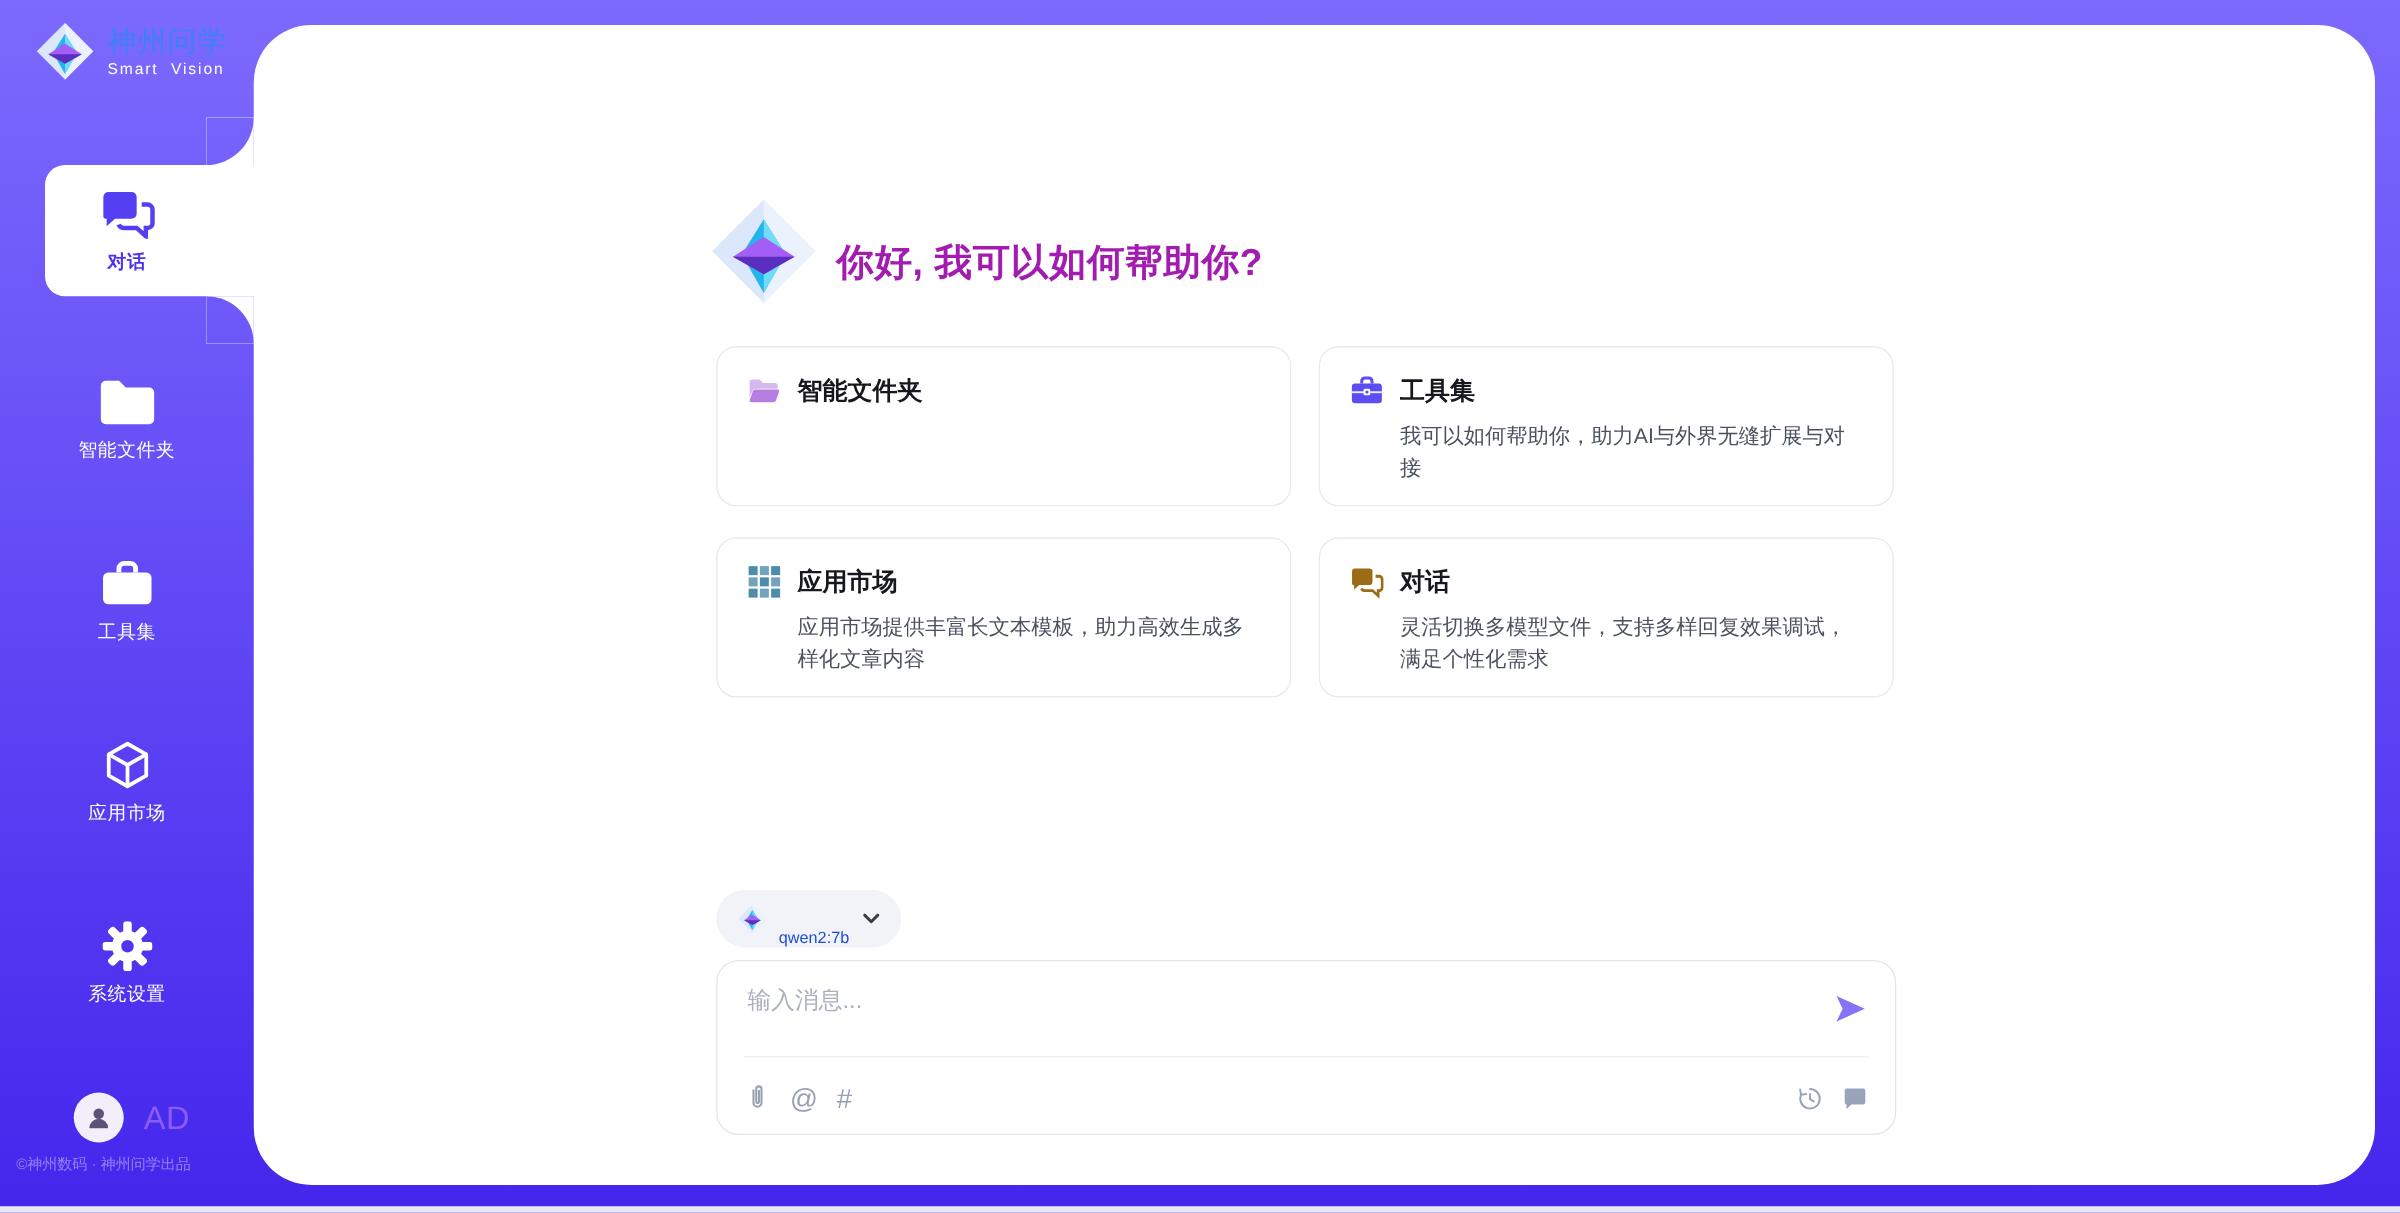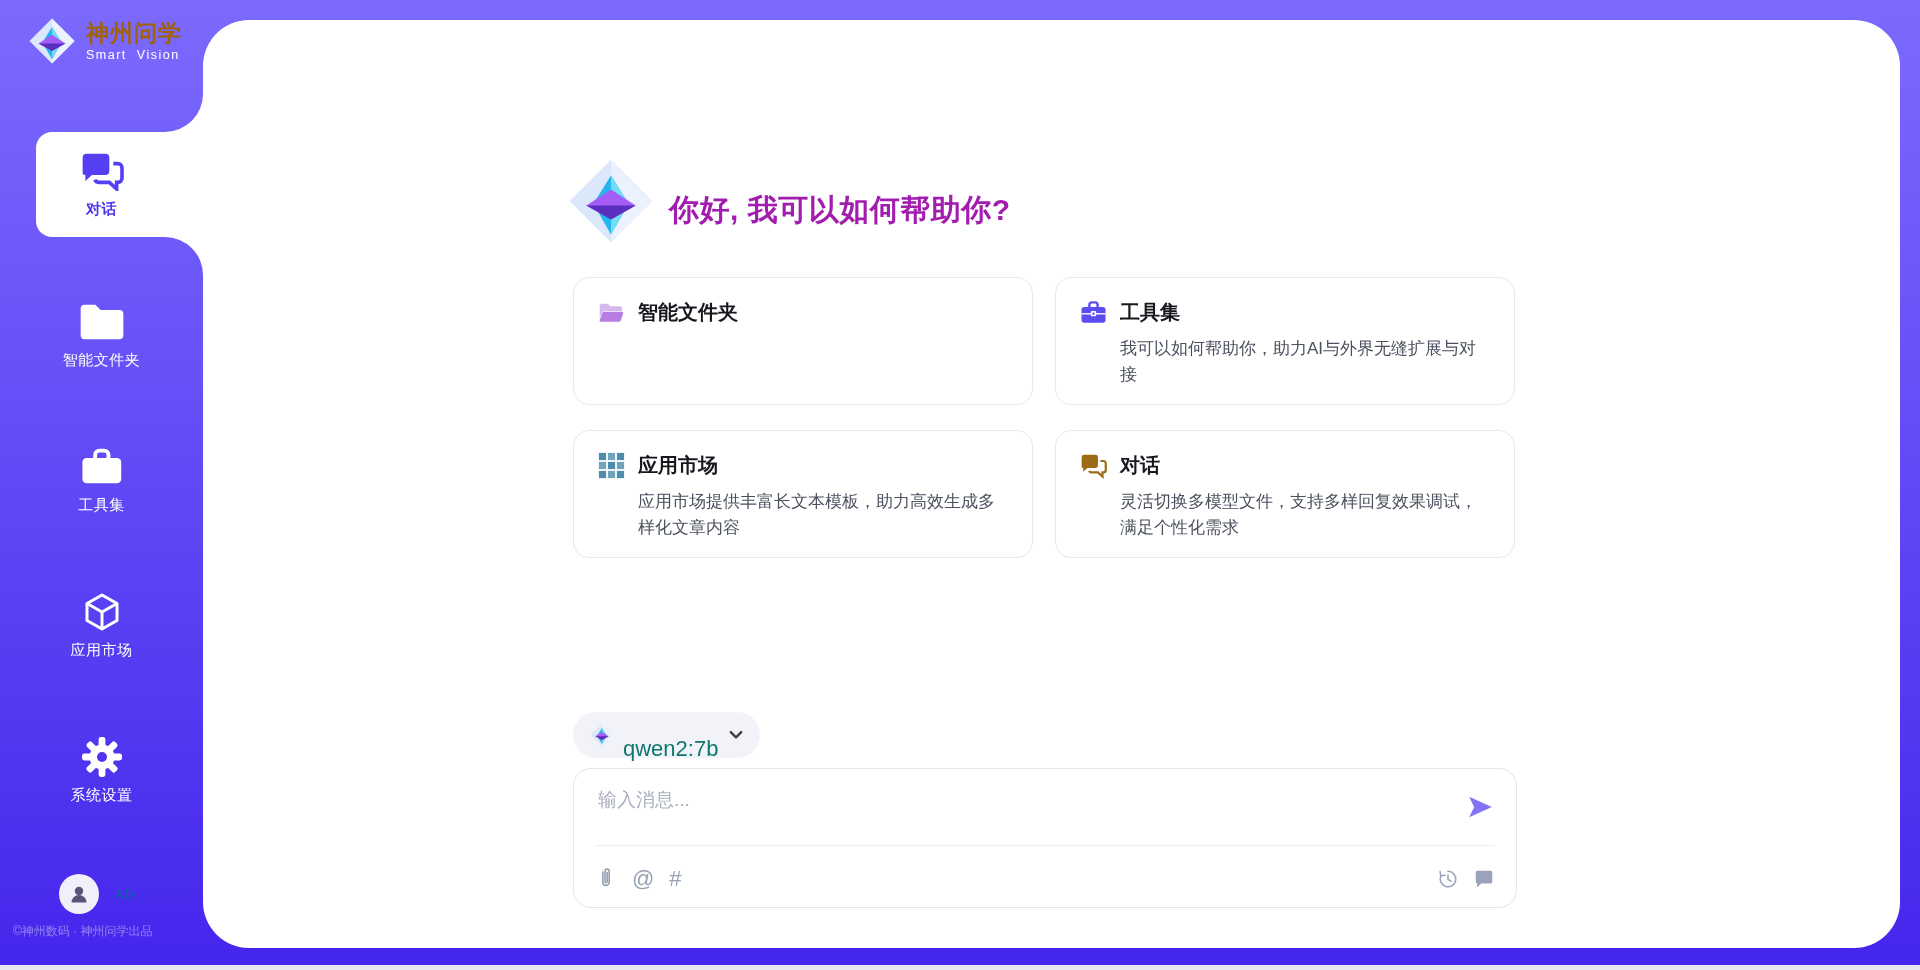--- a/index.html
+++ b/index.html
@@ -12,41 +12,41 @@
 
   
   .panel{position:absolute;left:203px;top:20px;width:1697px;height:928px;
     background:#ffffff;border-radius:46px;z-index:1;}
   .bottom-strip{position:absolute;left:0;bottom:0;width:100%;height:5px;background:#e7e8f1;z-index:6;}
 
   
   .sidebar{position:absolute;left:0;top:0;width:203px;height:970px;z-index:3;}
   .brand{position:absolute;left:28px;top:17px;display:flex;gap:10px;align-items:center;}
   .brand-logo{width:48px;height:48px;flex:0 0 48px;}
-  .brand-title{color:#a16207;font-size:23px;font-weight:700;letter-spacing:1px;line-height:1.15;}
+  .brand-title{color:#3b82f6;font-size:23px;font-weight:400;letter-spacing:1px;line-height:1.15;}
   .brand-sub{color:#fff;font-size:12.5px;letter-spacing:1.5px;word-spacing:5px;margin-top:2px;}
 
   .nav-item{position:absolute;left:0;width:203px;height:95px;display:flex;flex-direction:column;
     align-items:center;justify-content:center;gap:9px;cursor:pointer;color:#fff;}
   .nav-item .nav-ico{position:relative;z-index:2;display:block;height:40px;}
   .nav-item .nav-ico svg{height:40px;width:auto;display:block;}
   .nav-item .nav-label{position:relative;z-index:2;font-size:15px;letter-spacing:.5px;}
   .nav-item.active{height:105px;color:#5440f2;}
   .nav-item.active .nav-label{color:#4b33f0;font-weight:600;}
   .tab-bg{position:absolute;left:36px;top:0;width:178px;height:100%;background:#fff;
     border-radius:16px 0 0 16px;z-index:1;}
   .fillet{position:absolute;left:165px;width:38px;height:38px;overflow:hidden;z-index:1;background:#fff;}
   .fillet i{display:block;width:100%;height:100%;}
   .f-top{top:-38px;}  .f-top i{border-bottom-right-radius:100%;}
   .f-bottom{bottom:-38px;} .f-bottom i{border-top-right-radius:100%;}
 
   .user-row{position:absolute;left:59px;top:874px;display:flex;align-items:center;gap:16px;cursor:pointer;}
   .avatar{width:40px;height:40px;border-radius:50%;background:#f3effa;display:flex;align-items:center;justify-content:center;}
   .avatar svg{width:24px;height:24px;color:#5a5378;}
-  .user-initials{color:#0369a1;font-size:13px;letter-spacing:.5px;}
+  .user-initials{color:#8b5cf6;font-size:26px;letter-spacing:.5px;}
   .side-footer{position:absolute;left:13px;top:923px;width:190px;color:rgba(255,255,255,.4);
     font-size:12px;white-space:nowrap;}
 
   
   .main{position:absolute;left:203px;top:20px;width:1697px;height:928px;z-index:2;}
   .hello-logo{position:absolute;left:364px;top:137px;width:88px;height:88px;}
   .hello-text{position:absolute;left:466px;top:170px;font-size:30px;font-weight:700;color:#a21caf;letter-spacing:.5px;}
 
   .cards{position:absolute;left:370px;top:257px;width:944px;display:grid;
     grid-template-columns:460px 460px;gap:25px 22px;}
@@ -54,21 +54,21 @@
     border-radius:16px;padding:21px 24px;cursor:pointer;}
   .card-head{display:flex;align-items:center;gap:13px;}
   .card-ico{width:27px;height:27px;display:flex;align-items:center;}
   .card-ico svg{width:27px;height:auto;display:block;}
   .card-title{font-size:20px;font-weight:700;color:#17181d;}
   .card-desc{margin:10px 0 0 40px;font-size:17px;line-height:1.5;color:#4b515e;}
 
   .model-pill{position:absolute;left:370px;top:692px;height:46px;border-radius:23px;background:#f2f2f9;
     display:inline-flex;align-items:center;gap:9px;padding:0 17px;cursor:pointer;}
   .pill-logo{width:24px;height:24px;}
-  .pill-label{font-size:22px;color:#0f766e;margin-top:28px;}
+  .pill-label{font-size:13px;color:#1d4ed8;margin-top:28px;}
   .pill-chevron{width:14px;height:10px;color:#3c3c44;margin-left:2px;}
   .pill-chevron svg{display:block;width:14px;height:10px;}
 
   .composer{position:absolute;left:370px;top:748px;width:944px;height:140px;box-sizing:border-box;
     background:#fff;border:1.5px solid #e4e4ed;border-radius:18px;}
   .composer textarea{position:absolute;left:22px;top:16px;width:820px;height:52px;border:none;outline:none;
     resize:none;background:transparent;font-family:inherit;font-size:19px;color:#3a3f4a;}
   .composer textarea::placeholder{color:#abb0bf;}
   .send-btn{position:absolute;right:20px;top:23px;width:30px;height:30px;color:#8273f7;cursor:pointer;border:none;background:none;padding:0;}
   .send-btn svg{width:28px;height:28px;display:block;}

